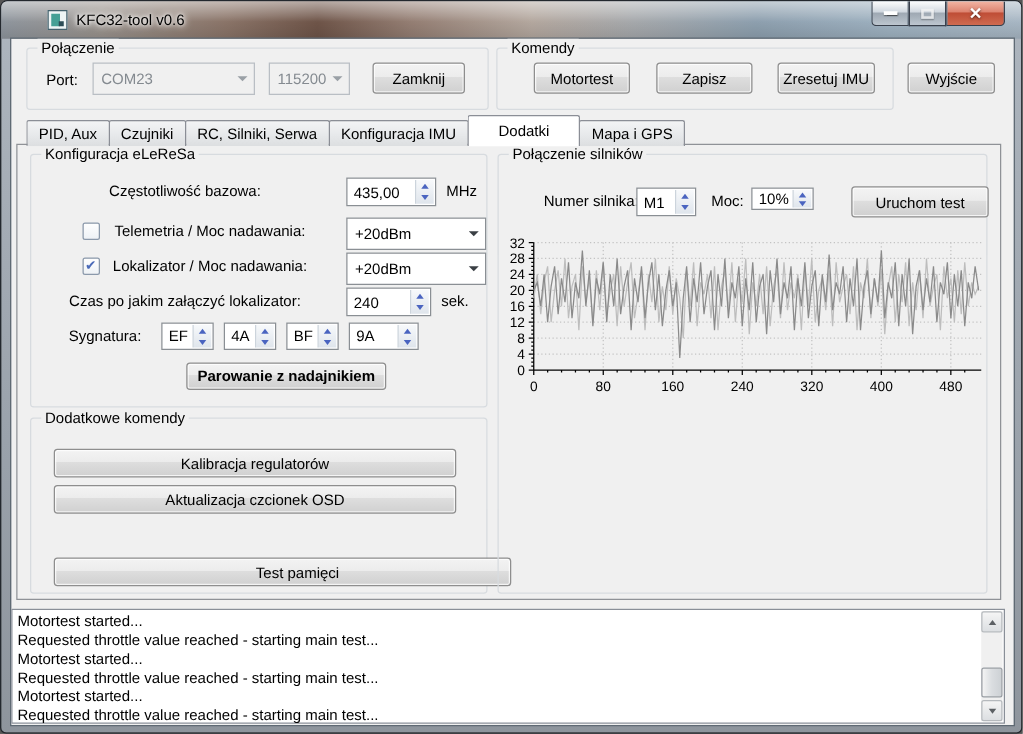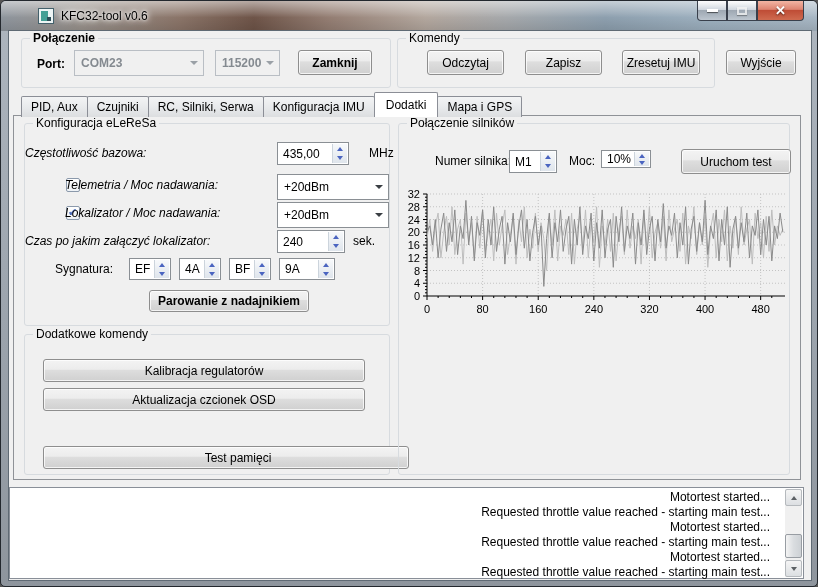--- a/index.html
+++ b/index.html
@@ -62,56 +62,56 @@
     background:linear-gradient(180deg,#f7f9fb,#dfe5ec); }
   .spin .sb { flex:1; display:flex; align-items:center; justify-content:center; }
   .tri-up { width:0; height:0; border-left:3px solid transparent; border-right:3px solid transparent; border-bottom:4px solid #4a64c0; }
   .tri-dn { width:0; height:0; border-left:3px solid transparent; border-right:3px solid transparent; border-top:4px solid #4a64c0; }
 
   .checkbox { position:absolute; width:14px; height:14px; border:1px solid #8b99ab; border-radius:2px;
     background:linear-gradient(180deg,#fefefe,#eef2f6); }
   .checkbox.checked::after { content:"✔"; position:absolute; left:1px; top:-1px;
     font-size:11px; color:#4a6ab8; }
 
-  .lbl-r { position:absolute; text-align:left; white-space:nowrap;font-style:italic; }
+  .lbl-r { position:absolute; text-align:center; white-space:nowrap; }
   .lbl { position:absolute; white-space:nowrap; }
 
   
   .tabbar { position:absolute; left:12px; top:63px; display:flex; align-items:flex-end; height:23px; z-index:4; }
   .tab { height:21px; border:1px solid #8b8e96; border-bottom:none; border-radius:2px 2px 0 0;
     background:linear-gradient(180deg,#f3f4f5 0%,#e7e9eb 55%,#dcdee0 100%);
     display:flex; align-items:center; justify-content:center; padding:0 9px; margin-right:-1px; white-space:nowrap; }
-  .tab.active { height:25px; background:#fff; z-index:6; padding:0 11px; position:relative; }
+  .tab.active { height:25px; background:#fff; z-index:6; padding:0 24px; position:relative; }
 
   .panel { position:absolute; left:4px; top:84px; width:788px; height:365px;
     border:1px solid #8f9297; background:#f0f0f0; z-index:3; }
 
   
-  .g-conn { left:12px; top:7px; width:370px; height:50px;font-weight:bold; }
+  .g-conn { left:12px; top:7px; width:370px; height:50px; }
   .g-cmd  { left:388px; top:7px; width:318px; height:50px; }
   .g-eleres { left:10px; top:7px; width:366px; height:203px; }
   .g-extra  { left:10px; top:218px; width:366px; height:141px; }
   .g-bal    { left:384px; top:7px; width:392px; height:352px; }
 
   
   .port-label { left:15px; top:18px; }
   .port-select { left:52px; top:11px; width:130px; height:24px; }
   .baud-select { left:193px; top:11px; width:65px; height:24px; }
   .close-port-btn { left:276px; top:11px; width:74px; height:25px; }
 
   
   .read-btn  { left:29px; top:11px; width:77px; height:25px; }
   .write-btn { left:127px; top:11px; width:77px; height:25px;text-align:right; }
   .resetimu-btn { left:224px; top:11px; width:78px; height:25px; }
   .exit-btn { left:717px; top:19px; width:70px; height:25px; }
 
   
   .freq-label { left:0; top:22px; width:246px; }
   .freq-input { left:252px; top:18px; width:72px; height:23px; }
-  .freq-unit  { left:344px; top:22px; }
+  .freq-unit  { left:332px; top:22px; }
   .telemetry-checkbox { left:41px; top:54px; }
   .telemetry-label { left:40px; top:54px; width:206px; }
   .telemetry-select { left:252px; top:50px; width:112px; height:23px; }
   .locator-checkbox { left:41px; top:82px; }
   .locator-label { left:40px; top:82px; width:206px; }
   .locator-select { left:252px; top:78px; width:112px; height:23px; }
   .delay-label { left:0; top:110px; width:246px; }
   .delay-input { left:252px; top:106px; width:68px; height:23px; }
   .delay-unit { left:328px; top:110px; }
   .sig-label { left:30px; top:138px; }
@@ -135,21 +135,21 @@
   .runtest-btn { left:282px; top:25px; width:110px; height:25px; }
   .chart { position:absolute; left:4px; top:62px; width:386px; height:132px; }
   .chart .grid { stroke:#c3c3c3; stroke-width:1; stroke-dasharray:1 2; }
   .chart .tick { stroke:#000; stroke-width:1; }
   .chart .axis { stroke:#000; stroke-width:1; fill:none; }
   .chart .tlabel { font-family:"Liberation Sans",sans-serif; font-size:11px; fill:#000; }
 
   
   .log { position:absolute; left:0; top:456px; width:795px; height:92px;
     background:#fff; border:1px solid #898f98; }
-  .log-lines { position:absolute; left:4px; top:2px; right:33px;text-align:right; }
+  .log-lines { position:absolute; left:4px; top:2px; right:22px; }
   .log-line { height:15px; line-height:15px; white-space:nowrap; overflow:hidden; }
   .scrollbar { position:absolute; top:1px; right:1px; bottom:1px; width:17px; background:#f0f0f0; }
   .sb-btn { position:absolute; left:0; width:17px; height:17px; border:1px solid #b5b9bd; border-radius:2px;
     background:linear-gradient(180deg,#f5f5f5,#dcdfe2); display:flex; align-items:center; justify-content:center; }
   .sb-up { top:0; } .sb-dn { bottom:0; }
   .sb-tri-up { width:0; height:0; border-left:3px solid transparent; border-right:3px solid transparent; border-bottom:4px solid #5c6064; }
   .sb-tri-dn { width:0; height:0; border-left:3px solid transparent; border-right:3px solid transparent; border-top:4px solid #5c6064; }
   .sb-thumb { position:absolute; left:0; top:45px; width:17px; height:24px; border:1px solid #999fa0;
     border:1px solid #989da3; border-radius:2px; background:linear-gradient(90deg,#f4f4f4,#dadde0 50%,#cdd1d5); }
 </style>
@@ -189,21 +189,21 @@
         <span>115200</span>
         <span class="arrow-zone">
             <span class="tri-dn-dark"></span>
           </span>
       </div>
       <div class="btn close-port-btn">Zamknij</div>
     </div>
 
     <div class="group g-cmd">
       <span class="group-label">Komendy</span>
-      <div class="btn read-btn">Odczytaj</div>
+      <div class="btn read-btn">Motortest</div>
       <div class="btn write-btn">Zapisz</div>
       <div class="btn resetimu-btn">Zresetuj IMU</div>
     </div>
     <div class="btn exit-btn">Wyjście</div>
 
     <div class="tabbar">
       <div class="tab">PID, Aux</div>
       <div class="tab">Czujniki</div>
       <div class="tab">RC, Silniki, Serwa</div>
       <div class="tab">Konfiguracja IMU</div>

